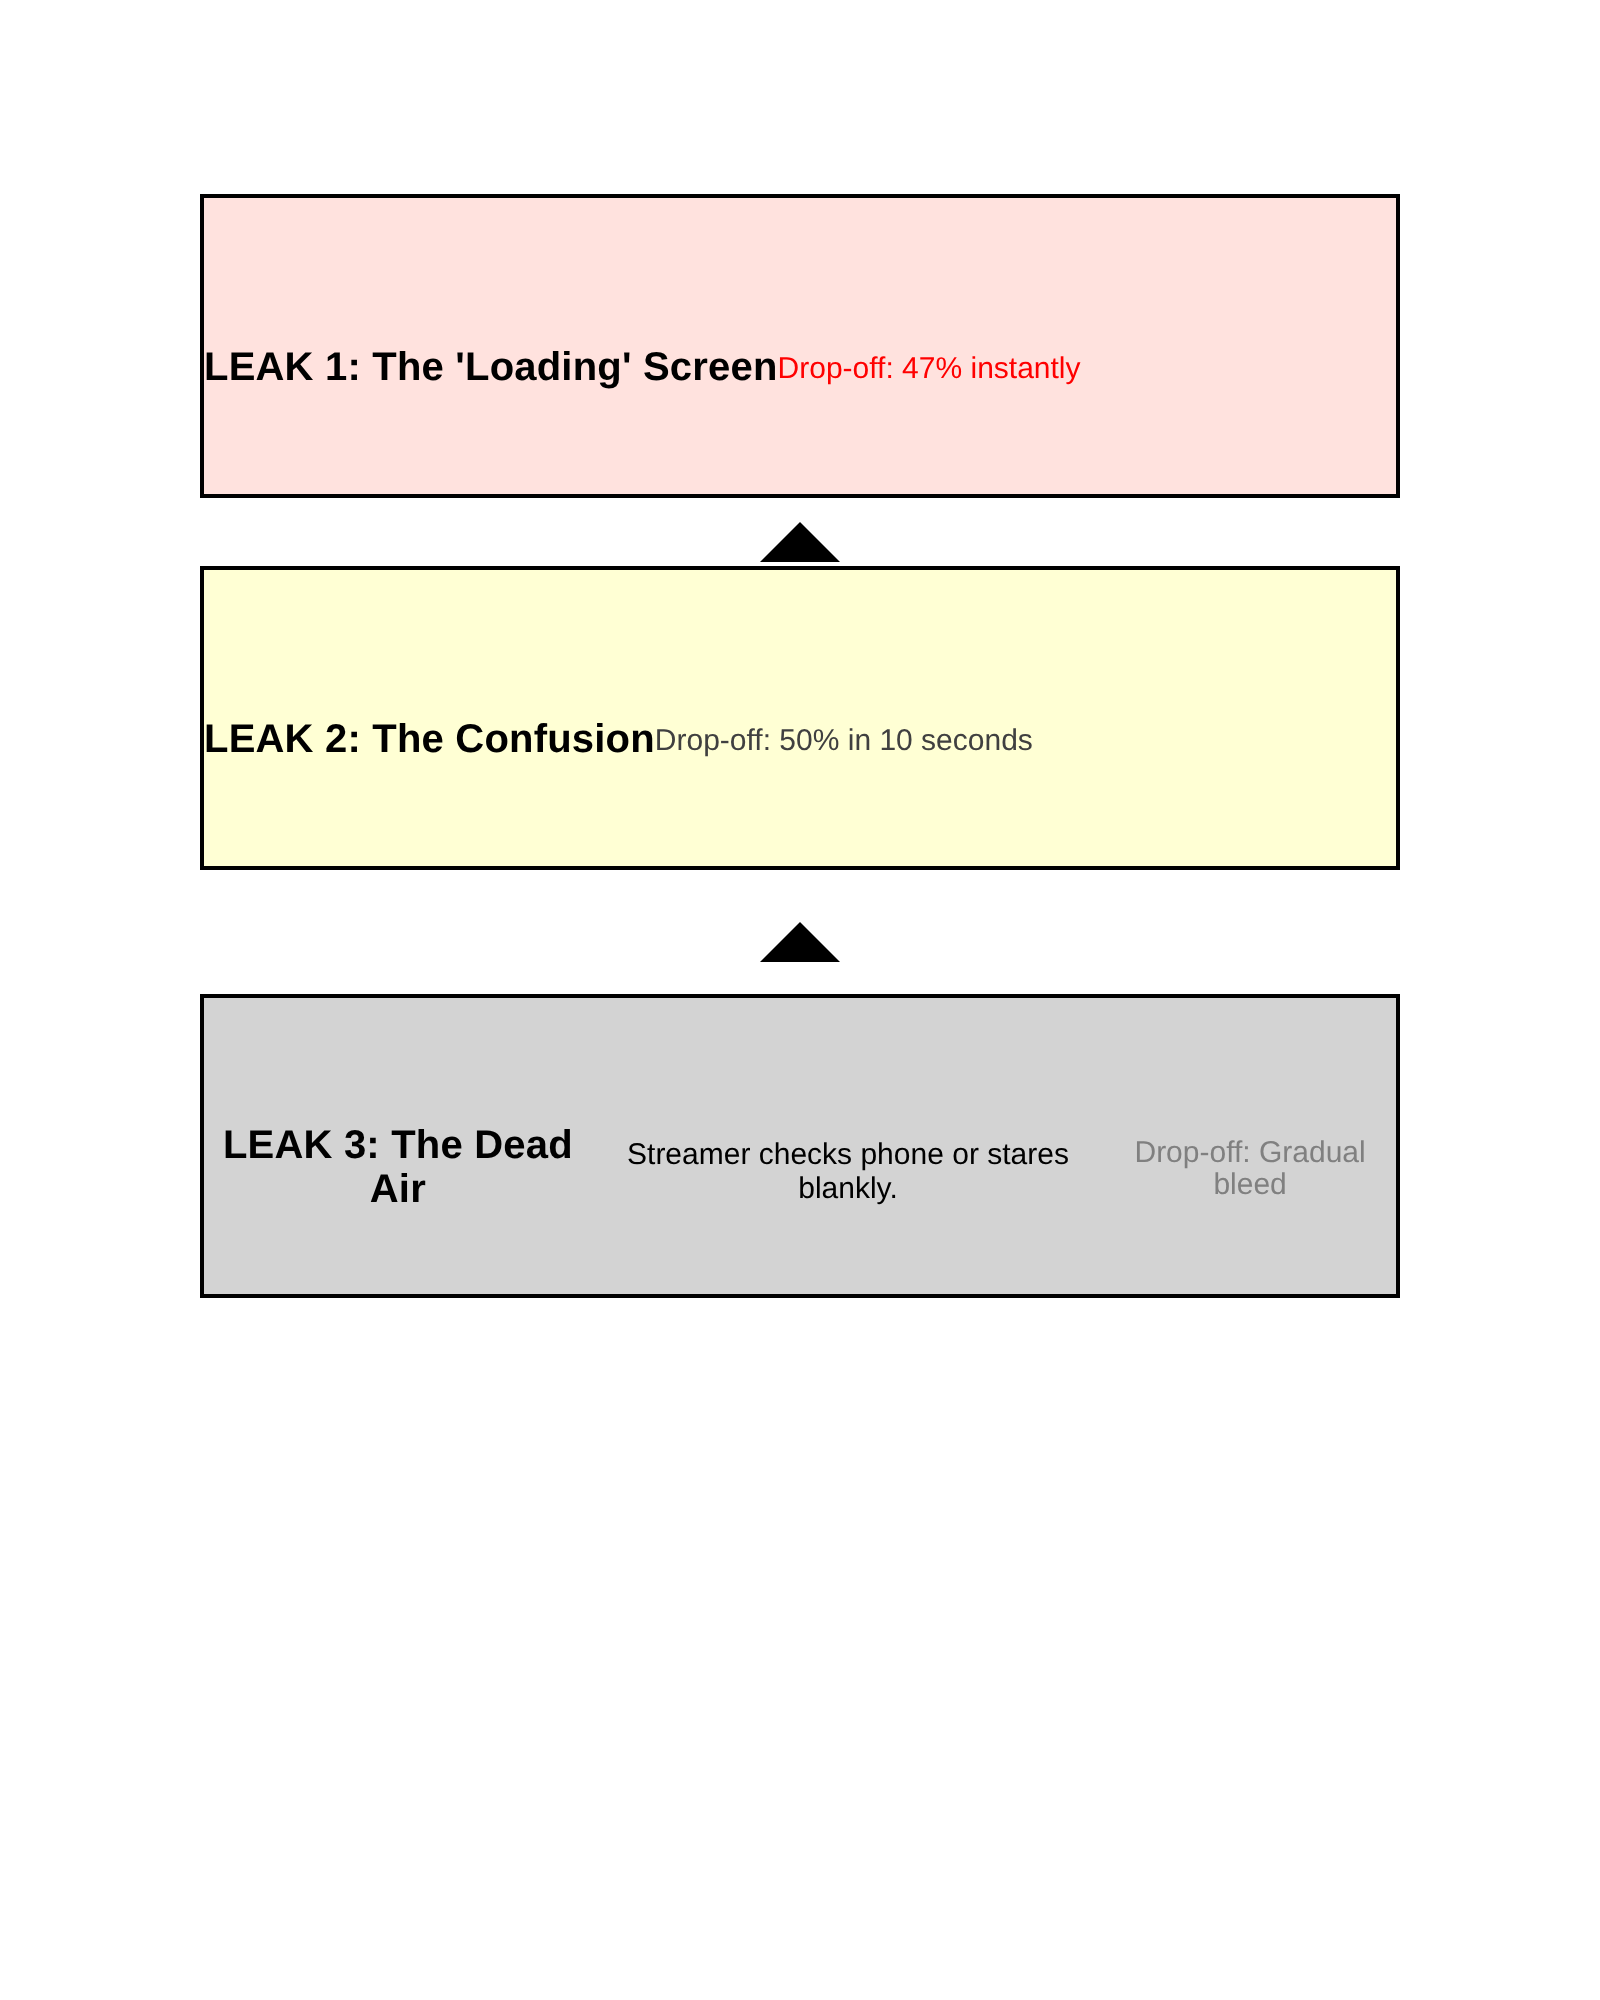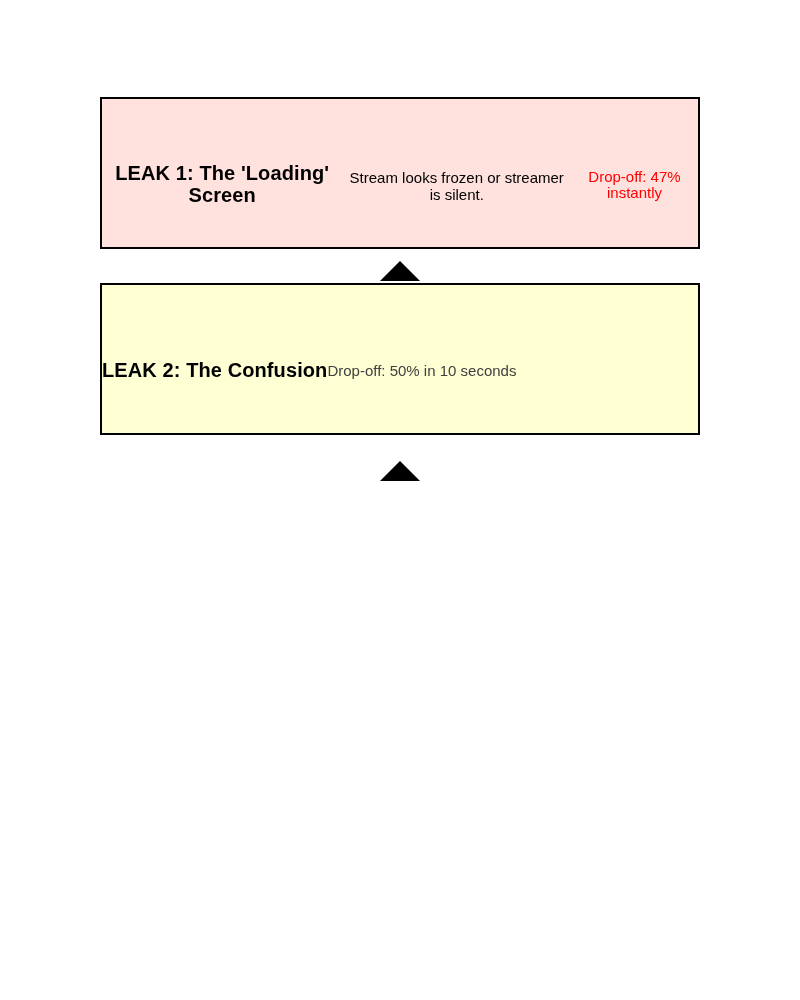--- a/index.html
+++ b/index.html
@@ -77,21 +77,20 @@
     display: block;
   }
 </style>
 </head>
 <body>
 
 <div id="flow-diagram">
 
   <div class="leak-box stage-1">
     <div class="leak-title">LEAK 1: The 'Loading' Screen</div>
-    <div class="leak-desc">Stream looks frozen or streamer is silent.</div>
     <div class="leak-dropoff" style="color: rgb(255, 0, 0);">Drop-off: 47% instantly</div>
   </div>
 
   <div class="flow-arrow arrow-1">
     <span>
       <svg width="40" height="20" viewBox="0 0 40 20" xmlns="http://www.w3.org/2000/svg">
         <polygon points="20,0 40,20 0,20" fill="#000000"></polygon>
       </svg>
     </span>
   </div>
@@ -102,14 +101,19 @@
   </div>
 
   <div class="flow-arrow arrow-2">
     <span>
       <svg width="40" height="20" viewBox="0 0 40 20" xmlns="http://www.w3.org/2000/svg">
         <polygon points="20,0 40,20 0,20" fill="#000000"></polygon>
       </svg>
     </span>
   </div>
 
+  <div class="leak-box stage-3">
+    <div class="leak-title">LEAK 3: The Dead Air</div>
+    <div class="leak-desc">Streamer checks phone or stares blankly.</div>
+    <div class="leak-dropoff" style="color: rgb(128, 128, 128);">Drop-off: Gradual bleed</div>
+  </div>
 
 </div>
 
 </body></html>

